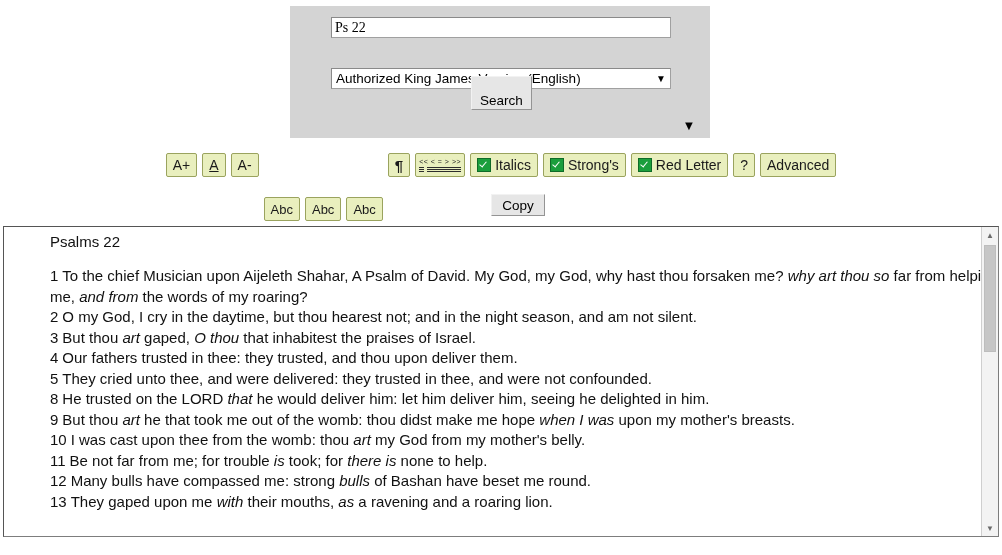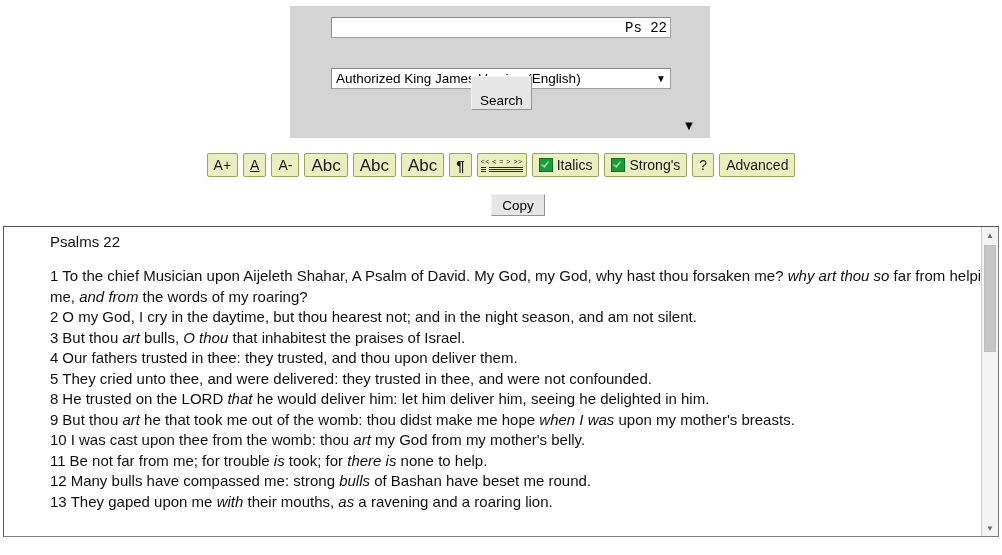--- a/index.html
+++ b/index.html
@@ -30,26 +30,25 @@
     position: absolute;
     left: 41px;
     top: 11px;
     width: 340px;
     height: 21px;
     box-sizing: border-box;
     border: 1px solid #a0a0a0;
     border-top-color: #8a8a8a;
     border-left-color: #8a8a8a;
     background: #ffffff;
-    font-family: Liberation Mono, monospace;
+    font-family: Liberation Serif, serif;
     font-size: 14px;
     color: #000000;
     padding: 0 3px;
     outline: none;
-    text-align: right;
   }
   .version-select {
     position: absolute;
     left: 41px;
     top: 38px;
     width: 340px;
     height: 21px;
     box-sizing: border-box;
     border: 1px solid #a0a0a0;
     border-top-color: #8a8a8a;
@@ -124,21 +123,21 @@
     justify-content: center;
     gap: 4px;
     padding: 0 6px;
     font-family: "Liberation Sans", sans-serif;
     font-size: 14px;
     color: #1a1a1a;
     cursor: pointer;
     white-space: nowrap;
     line-height: 1;
   }
-  .tbtn.small-text { font-size: 17px; }
+  .tbtn.small-text { font-size: 13px; margin-top: 44px; }
   .tbtn .u { text-decoration: underline; }
   .tbtn .pilcrow { font-size: 15px; font-weight: bold; }
   
   .navbtn {
     width: 50px;
     padding: 0 3px;
     flex-direction: column;
     justify-content: center;
     gap: 1px;
   }
@@ -342,38 +341,42 @@
       </div>
       <div class="tbtn">
         <span class="chk"></span>
         <span>Italics</span>
       </div>
       <div class="tbtn">
         <span class="chk"></span>
         <span>Strong's</span>
       </div>
       <div class="tbtn">
+        <span class="chk"></span>
+        <span>Red Letter</span>
+      </div>
+      <div class="tbtn">
         <span>?</span>
       </div>
       <div class="tbtn">
         <span>Advanced</span>
       </div>
     </div>
 
   <div class="copy-row">
     <button class="copy-button">Copy</button>
   </div>
 
   <div class="text-frame">
     <div class="text-scroll">
       <div class="chapter-title">Psalms 22</div>
       <div class="verses" id="verses">
           <div class="verse"><span class="vnum">1</span><span>To the chief Musician upon Aijeleth Shahar, A Psalm of David. My God, my God, why hast thou forsaken me? </span><i>why art thou so</i><span> far from helping me, </span><i>and from</i><span> the words of my roaring?</span></div>
           <div class="verse"><span class="vnum">2</span><span>O my God, I cry in the daytime, but thou hearest not; and in the night season, and am not silent.</span></div>
-          <div class="verse"><span class="vnum">3</span><span>But thou </span><i>art</i><span> bulls, </span><i>O thou</i><span> that inhabitest the praises of Israel.</span></div>
+          <div class="verse"><span class="vnum">3</span><span>But thou </span><i>art</i><span> gaped, </span><i>O thou</i><span> that inhabitest the praises of Israel.</span></div>
           <div class="verse"><span class="vnum">4</span><span>Our fathers trusted in thee: they trusted, and thou upon deliver them.</span></div>
           <div class="verse"><span class="vnum">5</span><span>They cried unto thee, and were delivered: they trusted in thee, and were not confounded.</span></div>
           <div class="verse"><span class="vnum">8</span><span>He trusted on the LORD </span><i>that</i><span> he would deliver him: let him deliver him, seeing he delighted in him.</span></div>
           <div class="verse"><span class="vnum">9</span><span>But thou </span><i>art</i><span> he that took me out of the womb: thou didst make me hope </span><i>when I was</i><span> upon my mother's breasts.</span></div>
           <div class="verse"><span class="vnum">10</span><span>I was cast upon thee from the womb: thou </span><i>art</i><span> my God from my mother's belly.</span></div>
           <div class="verse"><span class="vnum">11</span><span>Be not far from me; for trouble </span><i>is</i><span> took; for </span><i>there is</i><span> none to help.</span></div>
           <div class="verse"><span class="vnum">12</span><span>Many bulls have compassed me: strong </span><i>bulls</i><span> of Bashan have beset me round.</span></div>
           <div class="verse"><span class="vnum">13</span><span>They gaped upon me </span><i>with</i><span> their mouths, </span><i>as</i><span> a ravening and a roaring lion.</span></div>
         </div>
     </div>

